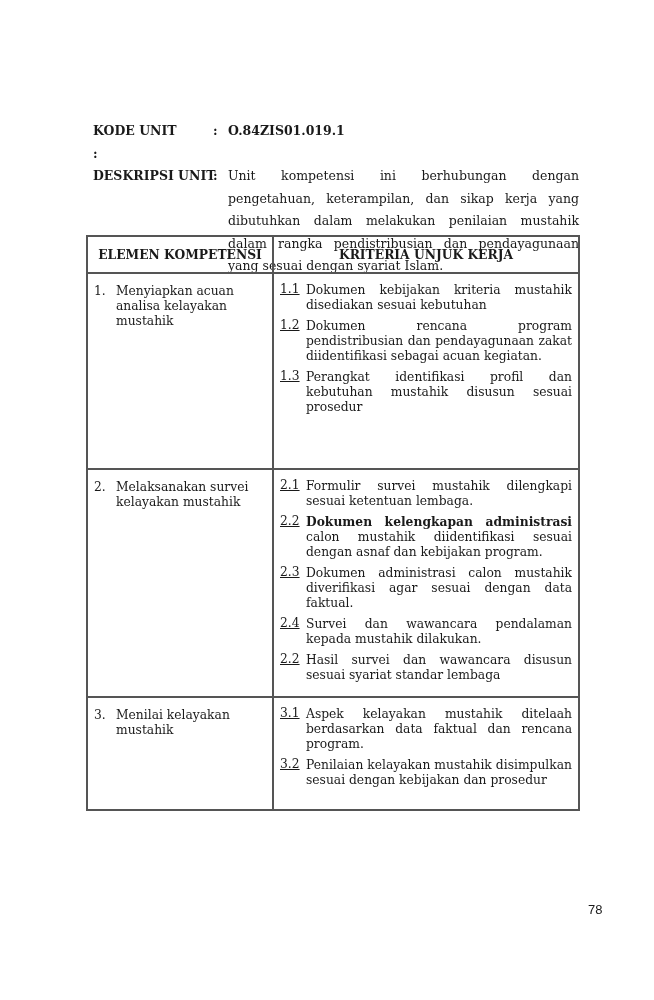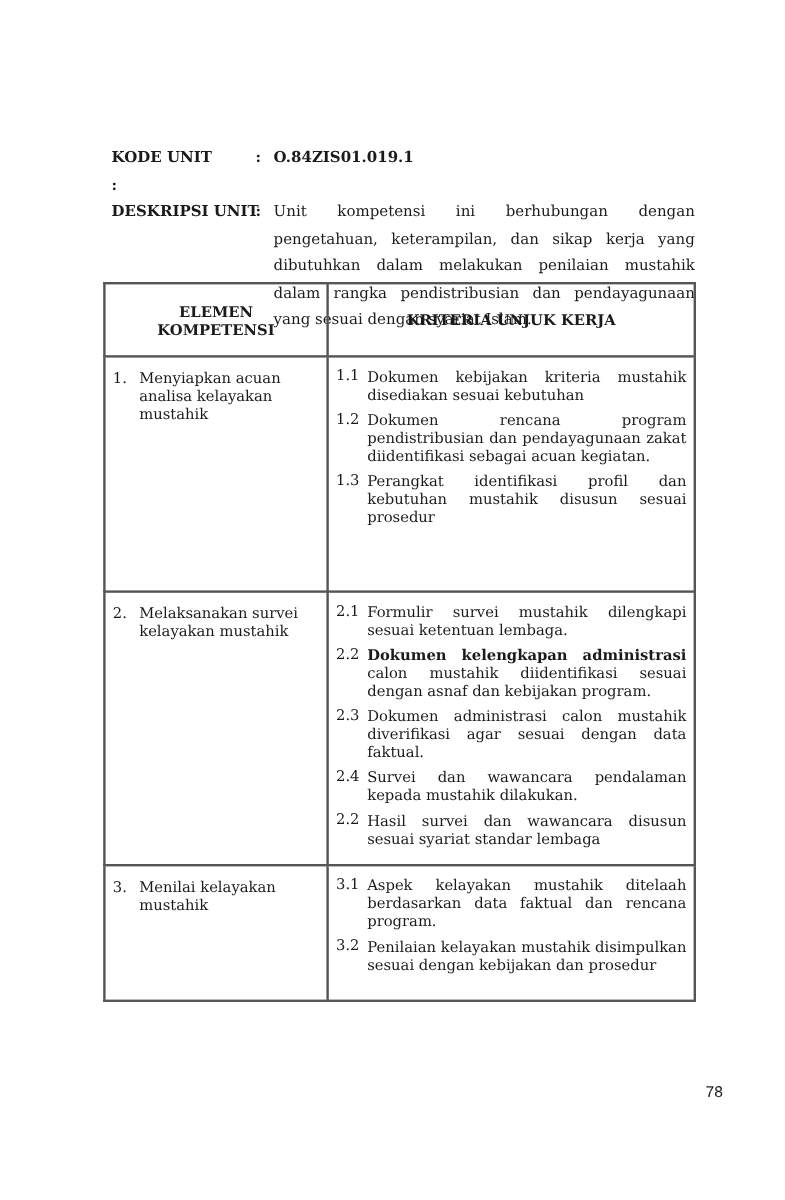--- a/index.html
+++ b/index.html
@@ -8,29 +8,29 @@
   .meta { position: absolute; left: 93px; top: 74px; width: 486px; font-size: 12.5px; margin-top: 46px; }
   .meta-row { display: flex; line-height: 22.5px; }
   .meta-label { width: 120px; font-weight: bold; white-space: nowrap; }
   .meta-colon { width: 15px; font-weight: bold; }
   .meta-value { flex: 1; }
   .meta-value.bold { font-weight: bold; }
   .meta-value.justify { text-align: justify; text-align-last: left; }
   table.kuk { position: absolute; left: 86px; top: 235px; width: 494px;
               border-collapse: collapse; font-size: 12.3px; line-height: 15px; }
   table.kuk th, table.kuk td { border: 2px solid #555; vertical-align: top; }
-  table.kuk th { font-weight: bold; height: 35px; vertical-align: middle; text-align: center; padding: 12px; }
+  table.kuk th { font-weight: bold; height: 35px; vertical-align: middle; text-align: center; padding: 0; }
   table.kuk col.c1 { width: 186px; }
   td.elemen { padding: 10px 6px 8px 6px; }
   .el { display: flex; }
   .el-num { width: 22px; }
   .el-text { flex: 1; }
   td.kriteria { padding: 8px 6px 8px 6px; }
   .kr { display: flex; margin-bottom: 5px; }
-  .kr-num { width: 26px; flex-shrink: 0; }
+  .kr-num { width: 26px; flex-shrink: 0; text-decoration: underline; }
   .kr-text { flex: 1; text-align: justify; text-align-last: left; }
   .kr-text b { font-weight: bold; }
   .page-num { position: absolute; left: 588px; top: 902px; font-family: "Liberation Sans", sans-serif; font-size: 13px; }
 </style>
 </head>
 <body>
 
 <div class="meta">
   <div class="meta-row">
     <span class="meta-label">KODE UNIT</span>

